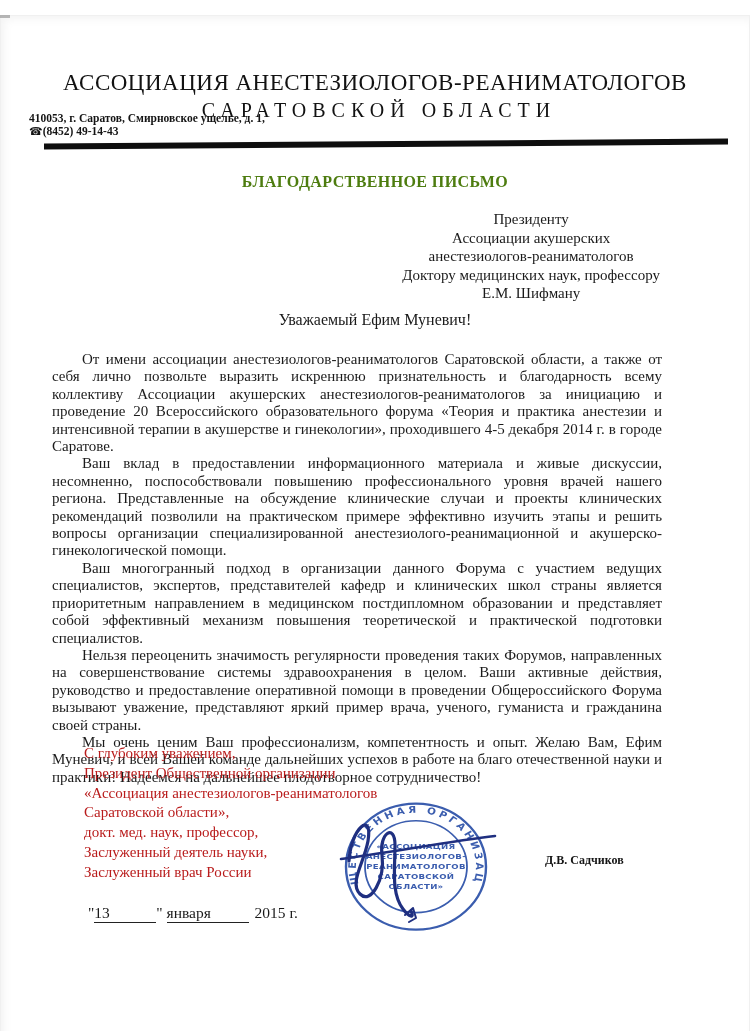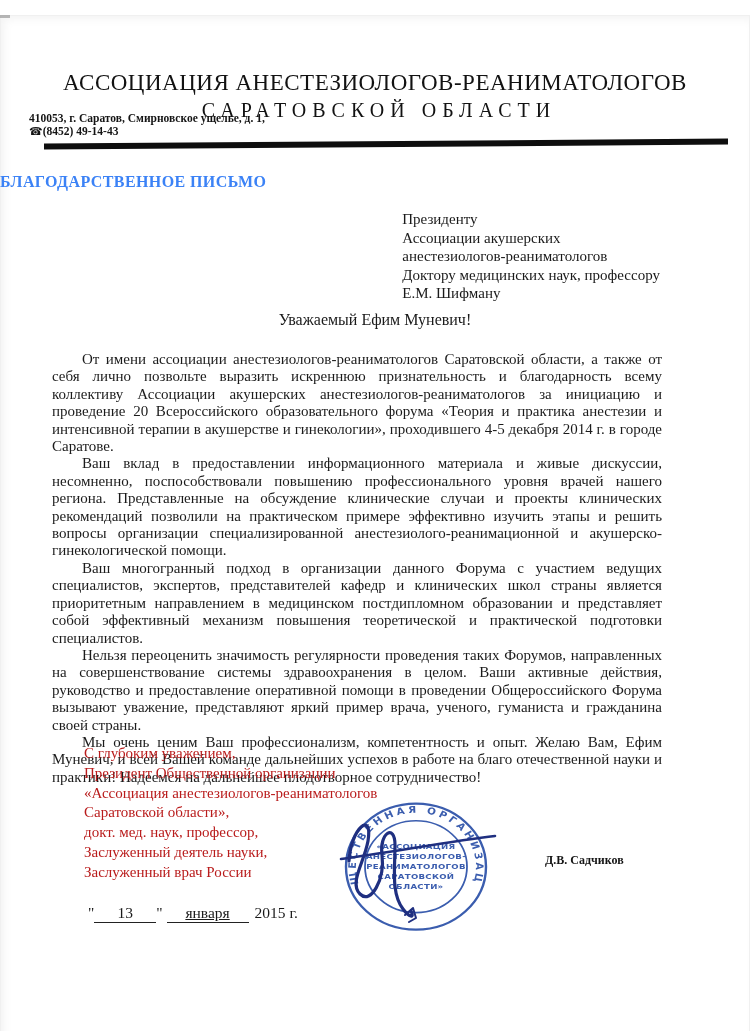--- a/index.html
+++ b/index.html
@@ -11,31 +11,31 @@
     box-shadow:inset 0 0 0 1px #f0f0f0, inset 4px 4px 10px rgba(0,0,0,0.05);
   }
   .corner-mark{position:absolute;left:0;top:0;width:10px;height:3px;background:#8a8a8a;opacity:.6;}
   .org-name{position:absolute;top:55px;left:0;width:100%;text-align:center;color:#121212;}
   .org-line1{font-size:23px;letter-spacing:0.5px;white-space:nowrap;}
   .org-line2{font-size:20px;letter-spacing:6px;margin-top:3px;white-space:nowrap;padding-left:8px;}
   .org-contacts{position:absolute;left:29px;top:97px;font-size:11.5px;font-weight:bold;line-height:13px;color:#141414;}
   .phone-row{display:block;}
   .phone-glyph{font-family:"DejaVu Sans",sans-serif;font-size:11px;}
   .rule{position:absolute;left:44px;top:126px;width:684px;height:6px;background:#0e0e0e;transform:rotate(-0.4deg);}
-  .letter-title{position:absolute;top:158px;left:0;width:100%;text-align:left;font-size:16px;font-weight:bold;letter-spacing:0.4px;color:#3b82f6;}
-  .recipient{position:absolute;top:195px;right:90px;text-align:left;font-size:15px;line-height:18.6px;color:#1a1a1a;}
+  .letter-title{position:absolute;top:158px;left:0;width:100%;text-align:center;font-size:16px;font-weight:bold;letter-spacing:0.4px;color:#4d7c0f;}
+  .recipient{position:absolute;top:195px;right:90px;text-align:center;font-size:15px;line-height:18.6px;color:#1a1a1a;}
   .greeting{position:absolute;top:296px;left:0;width:100%;text-align:center;font-size:16px;color:#1a1a1a;}
   .body-block{position:absolute;left:52px;top:336px;width:610px;font-size:15px;line-height:17.4px;text-align:justify;color:#1b1b1b;}
   .body-block p{margin:0;text-indent:30px;}
   .signoff{position:absolute;left:84px;top:729px;font-size:15px;line-height:19.8px;color:#b91c1c;}
   .signer-name{position:absolute;left:545px;top:838px;font-size:12px;font-weight:bold;white-space:nowrap;color:#151515;}
   .date-line{position:absolute;left:88px;top:889px;font-size:15.5px;color:#1a1a1a;}
-  .date-line .seg{border-bottom:1.5px solid #222;display:inline-block;text-align:center;}
+  .date-line .seg{border-bottom:1.5px solid #222;display:inline-block;}
   .date-line .day-seg{min-width:62px;}
-  .date-line .month-seg{min-width:82px;text-decoration:underline;}
+  .date-line .month-seg{min-width:82px;}
   .date-line .yr{margin-left:6px;}
   
   .stamp{position:absolute;left:343px;top:786px;width:146px;height:146px;transform:scaleY(0.9);transform-origin:top left;opacity:0.92;}
   .stamp svg{position:absolute;inset:0;}
   .stamp-center{
     position:absolute;inset:0;display:flex;flex-direction:column;align-items:center;justify-content:center;
     font-family:"DejaVu Sans",sans-serif;font-weight:bold;font-size:8.6px;line-height:11.2px;
     letter-spacing:0.3px;text-align:center;color:#2b50a8;
   }
   .ring-text{font-family:"DejaVu Sans",sans-serif;font-weight:bold;font-size:10.5px;letter-spacing:3.2px;fill:#2b50a8;}

